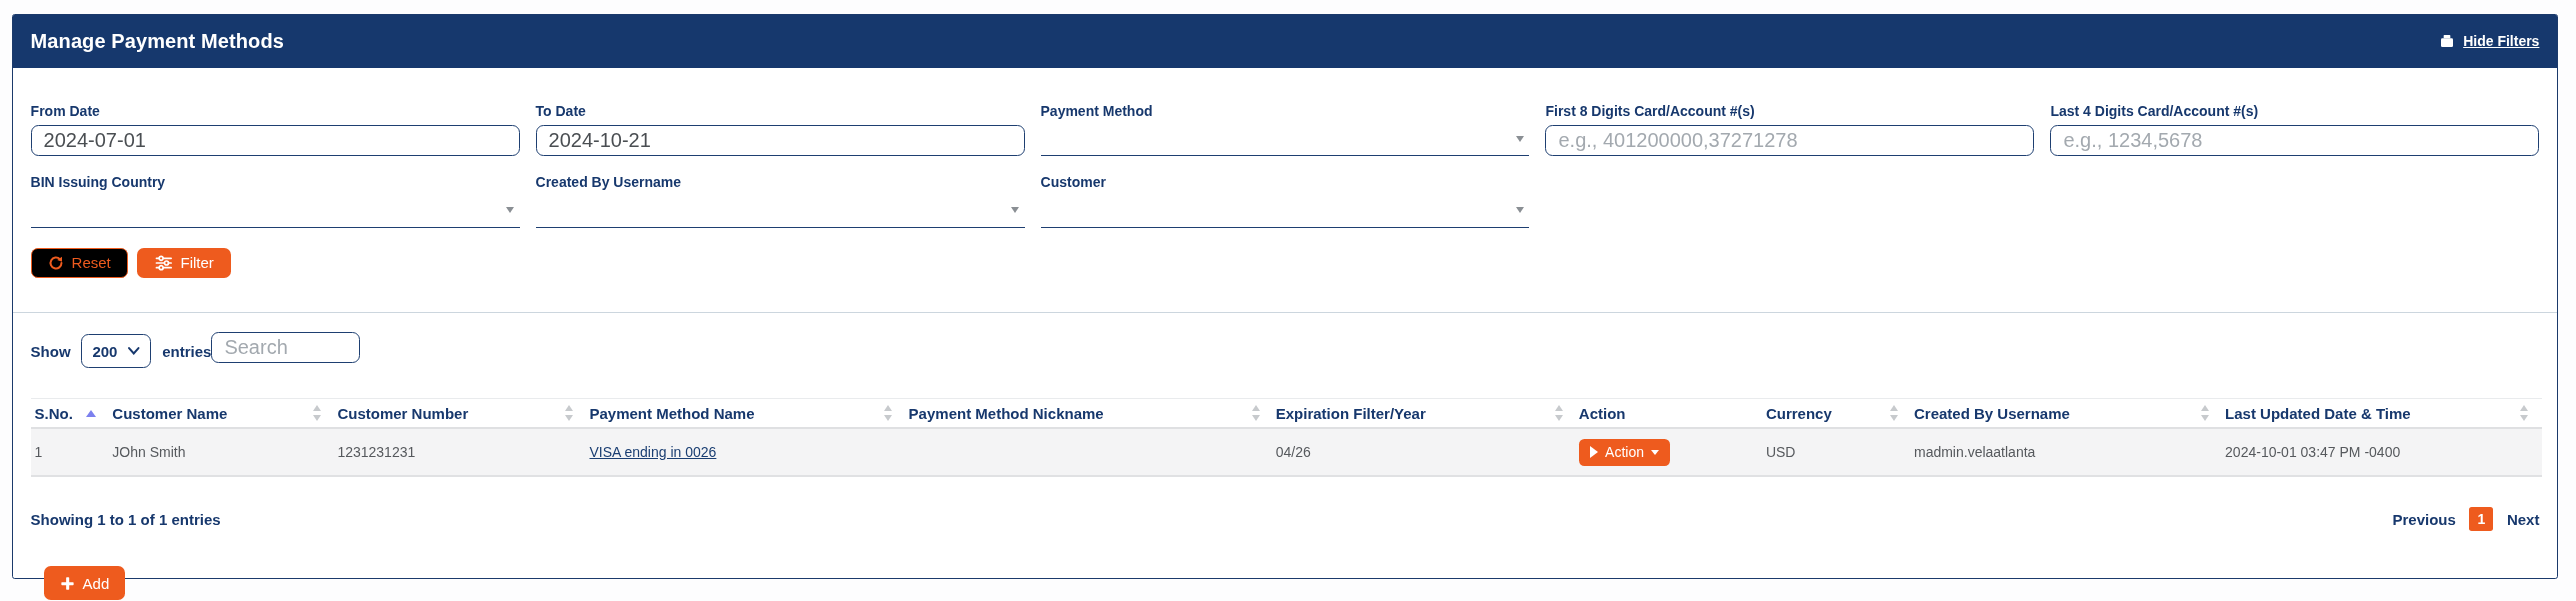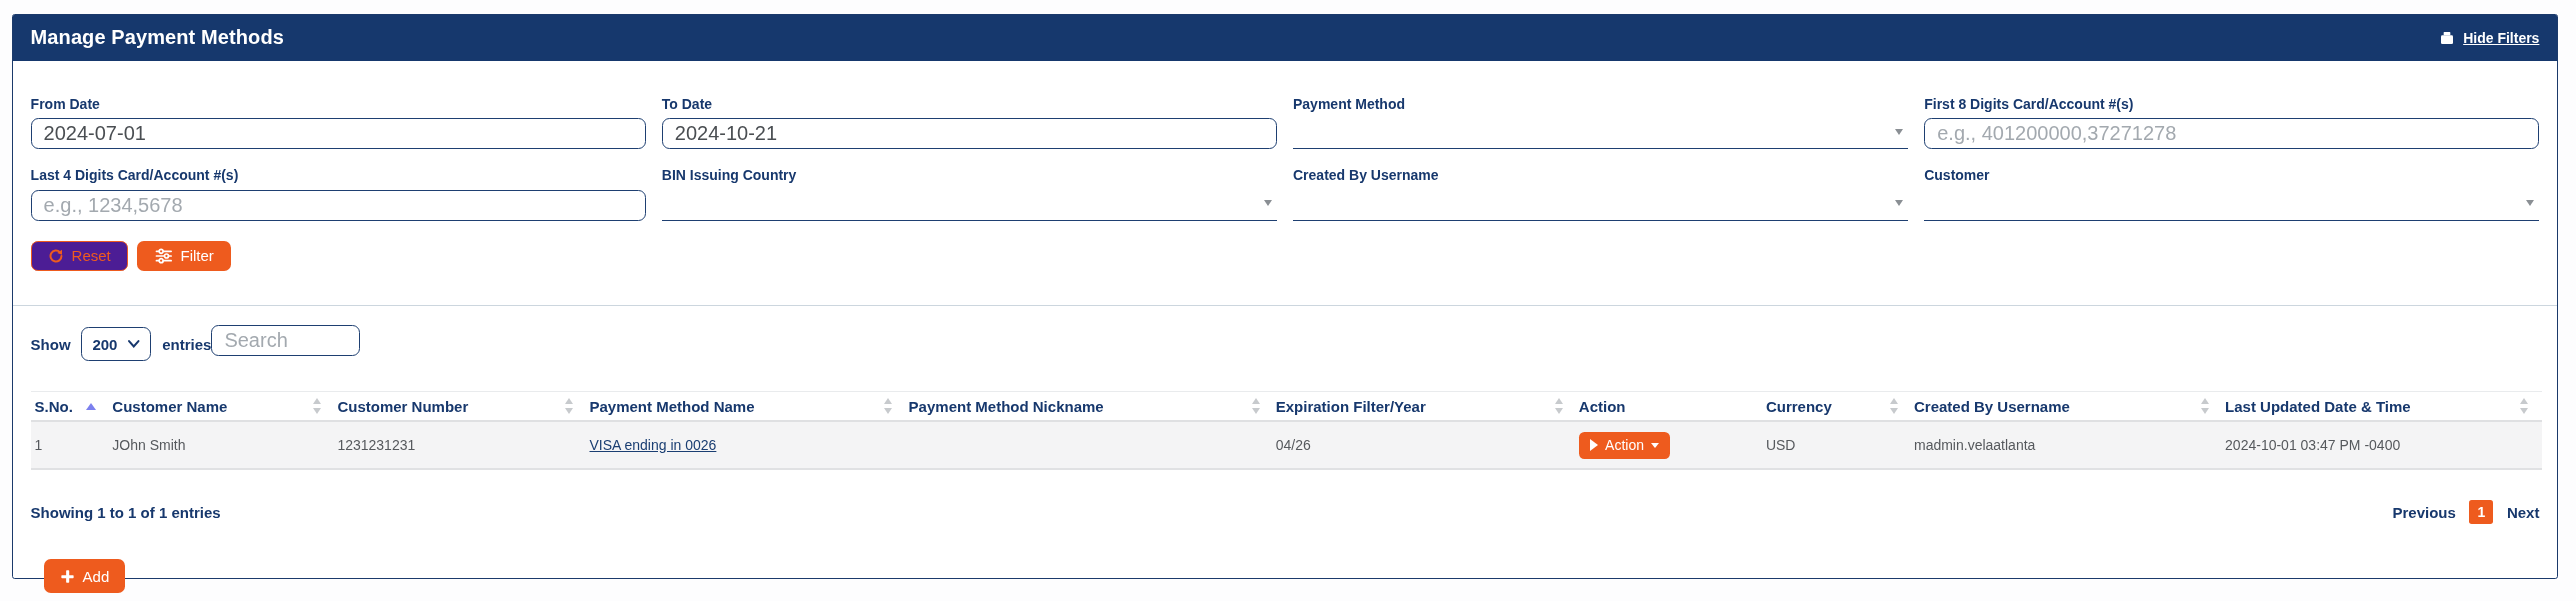--- a/index.html
+++ b/index.html
@@ -7,32 +7,32 @@
   .page { width:2576px; height:601px; background:#fdfdfe; overflow:hidden; }
 
   .card {
     position:relative; margin-left:12px; margin-top:13.5px;
     width:2546px; height:565px;
     background:#ffffff; border:1.4px solid #1b3a6b; border-radius:2.7px;
   }
 
   
   .card-header {
-    height:46px; background:#16386d; display:flex; align-items:center;
+    height:53px; background:#16386d; display:flex; align-items:center;
     justify-content:space-between; padding:0 17.6px; border-radius:1.4px 1.4px 0 0;
   }
   .card-title { color:#ffffff; font-size:20px; font-weight:600; letter-spacing:0.1px; }
   .hide-filters { display:inline-flex; gap:8px; cursor:pointer; }
   .hide-filters svg { display:block; }
   .hide-filters-label { color:#ffffff; font-size:14px; font-weight:700; text-decoration:underline; }
 
   
   .filters {
     padding:35px 17.6px 0; display:grid;
-    grid-template-columns:repeat(4, 1fr); column-gap:16px; row-gap:17.6px;
+    grid-template-columns:repeat(5, 1fr); column-gap:16px; row-gap:17.6px;
   }
   .filter-group { display:flex; flex-direction:column; }
   .filter-label { color:#17386d; font-size:14px; font-weight:700; margin-bottom:6.8px; }
   .text-input {
     height:31px; width:100%; border:1.4px solid #1e3f71; border-radius:7.4px;
     font-size:20px; color:#4a4e52; padding:0 12px; outline:none; background:#fff;
     font-family:"Liberation Sans", sans-serif;
   }
   .text-input::placeholder { color:#a3a9af; }
   .select-underline {
@@ -42,21 +42,21 @@
   }
   .caret-down {
     width:0; height:0; border-left:4.7px solid transparent; border-right:4.7px solid transparent;
     border-top:6px solid #8a8f94; margin-bottom:2.7px;
   }
 
   
   .actions-row { padding:20px 17.6px 0; display:flex; gap:9.5px; }
   .btn { display:inline-flex; align-items:center; gap:8px; height:30px; border-radius:6.8px;
          font-size:15px; cursor:pointer; border:none; font-family:"Liberation Sans", sans-serif; }
-  .btn-reset { background:#4c1d95; color:#ee5b1e; border:1.4px solid #ee5b1e; padding:0 16px;justify-content:flex-end; }
+  .btn-reset { background:#000000; color:#ee5b1e; border:1.4px solid #ee5b1e; padding:0 16px;justify-content:flex-end; }
   .btn-filter { background:#ee5b1e; color:#ffffff; padding:0 17.6px; }
   .btn svg { display:block; }
 
   .divider { margin-top:34px; border:none; border-top:1.4px solid #ccd6de; }
 
   
   .table-controls { padding:21.6px 17.6px 0; display:flex; align-items:flex-start; }
   .show-entries { display:flex; align-items:center; gap:10.8px; }
   .show-label, .entries-label { color:#17386d; font-size:15px; font-weight:700; }
   .page-size-select {

